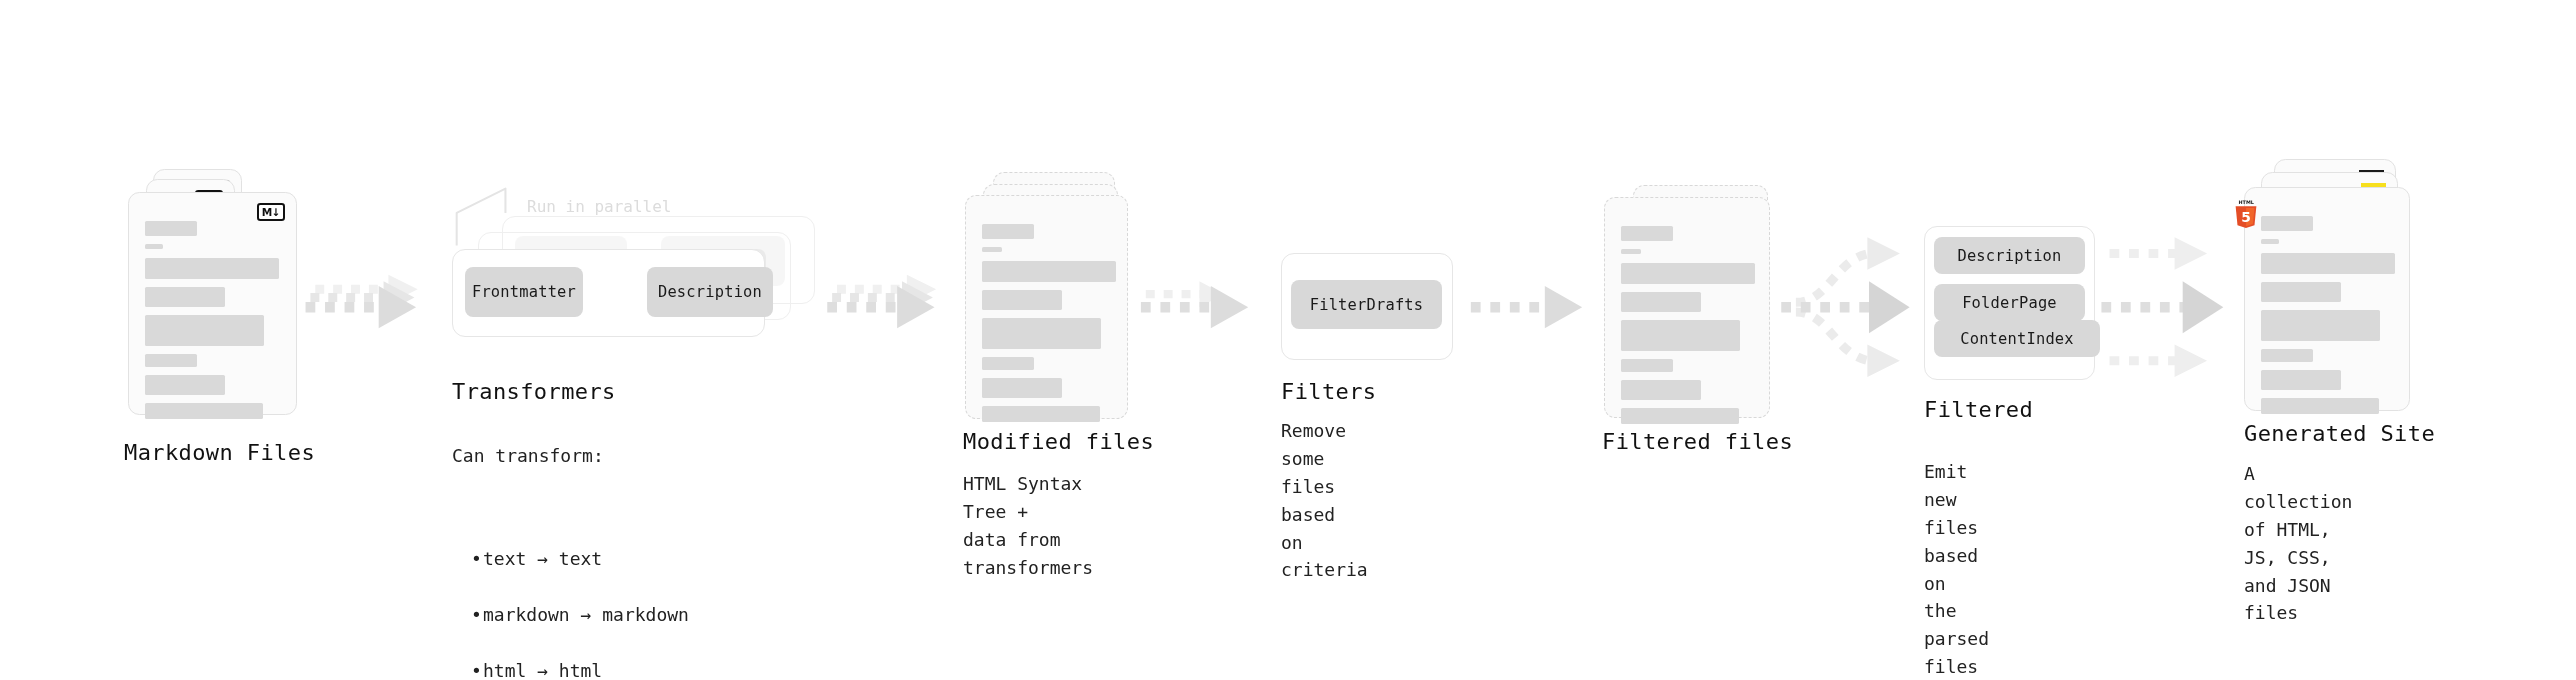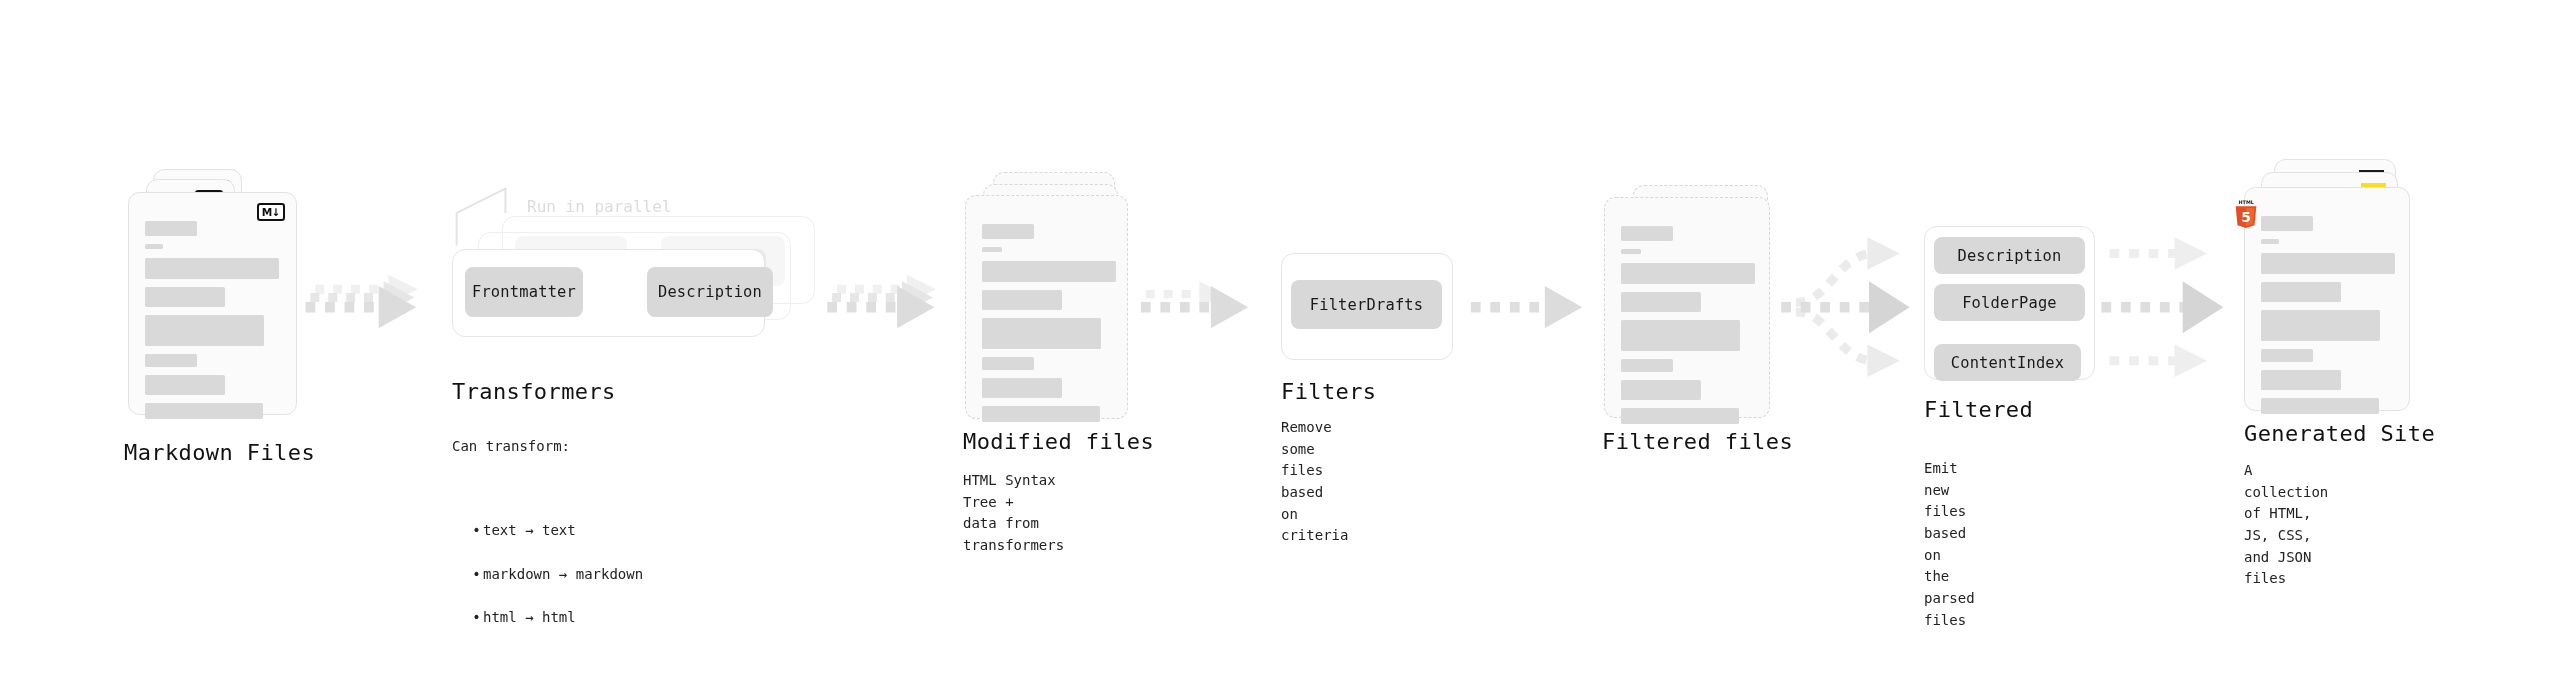--- a/index.html
+++ b/index.html
@@ -149,21 +149,21 @@
   
   .caption-title {
     position: absolute;
     font-size: 22px;
     color: #111111;
     white-space: nowrap;
     letter-spacing: 0.4px;
   }
   .caption-sub {
     position: absolute;
-    font-size: 14px;
+    font-size: 18px;
     line-height: 1.55;
     color: #222222;
     white-space: pre-line;
   }
   .sub-head { margin-bottom: 1.6px; }
   .bullets { margin: 18px; padding: 0; list-style: none; }
   .bullets li { white-space: nowrap; }
   .bullets li::before {
     content: "\2022";
     display: inline-block;
@@ -374,21 +374,21 @@
         </div>
       </div>
     </div>
     <div class="caption-title" style="left:1602px; top:429px;">Filtered files</div>
   </div>
 
   <div class="stage" style="left:0;">
     <div class="proc-box" style="left:1924px; top:226px; width:171px; height:154px;"></div>
     <div class="chip" style="left:1934px; top:237px; width:151px; height:37px;">Description</div>
     <div class="chip" style="left:1934px; top:284px; width:151px; height:37px;">FolderPage</div>
-    <div class="chip" style="left:1934px; top:344px; width:147px; height:37px;">ContentIndex</div>
+    <div class="chip" style="left:1934px; top:320px; width:166px; height:37px;">ContentIndex</div>
 
     <div class="caption-title" style="left:1924px; top:397px;">Filtered</div>
     <div class="caption-sub" style="left:1924px; top:458px;">Emit new files based on
 the parsed files</div>
   </div>
 
   <div class="stage" style="left:0;">
     <div class="doc-stack">
       <div class="doc-card" style="left:2274px; top:159px; width:122px; height:98px;">
         <div class="badge css-badge">CSS</div>

